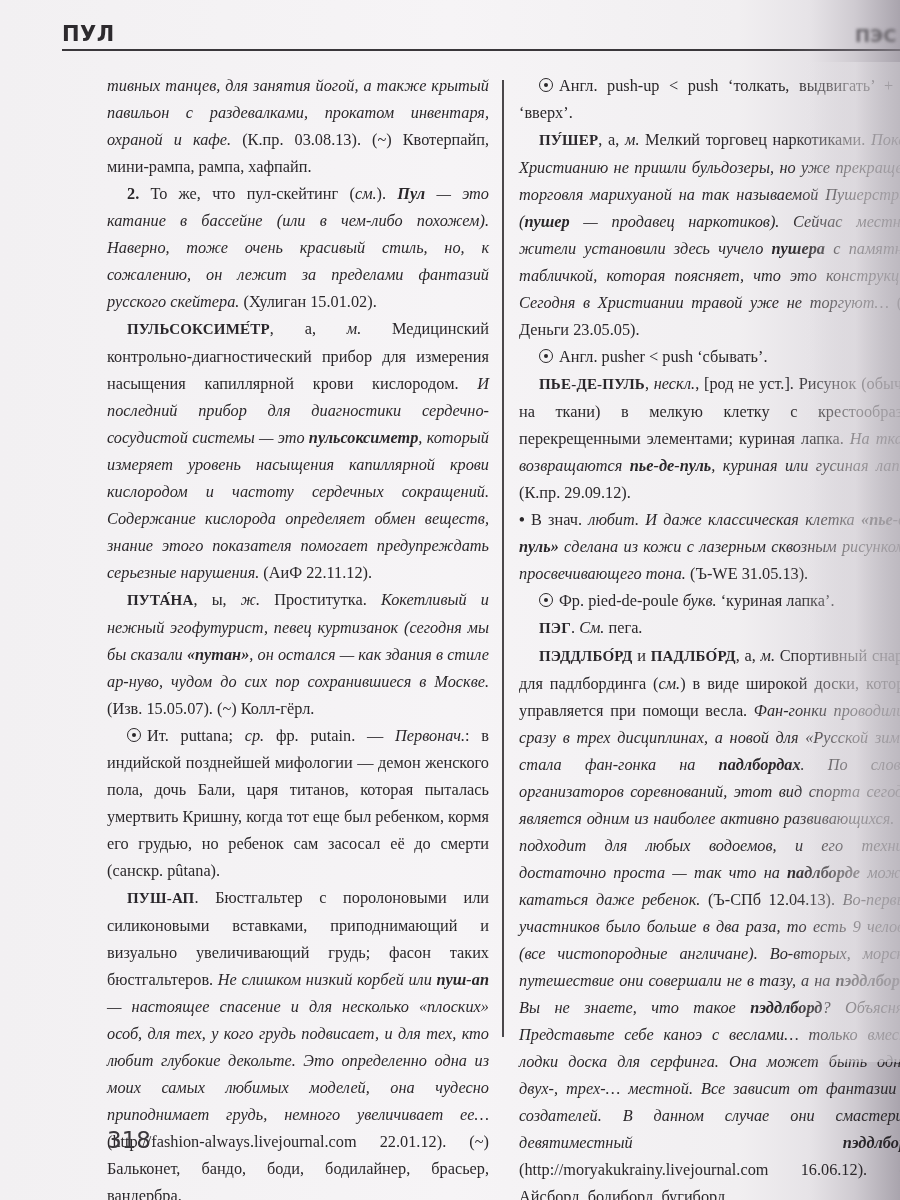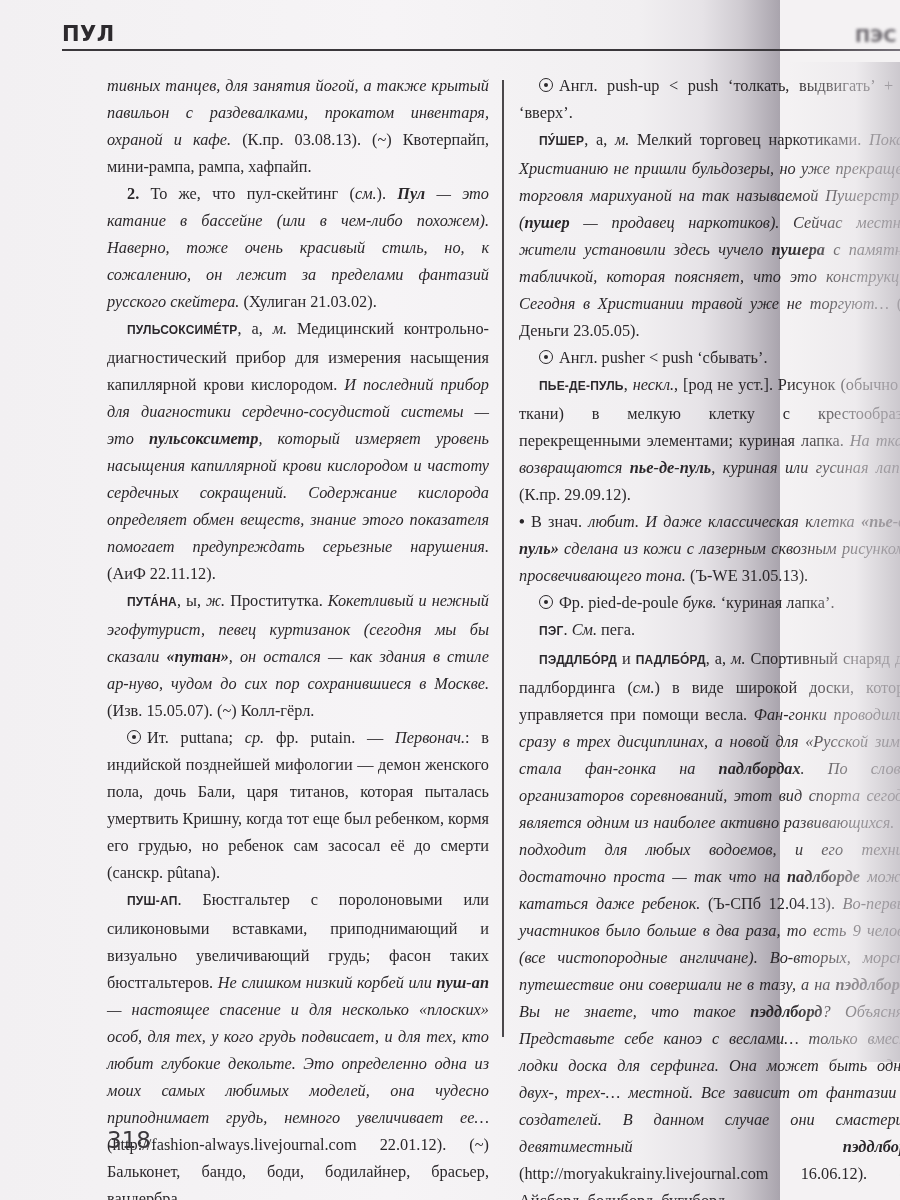--- a/index.html
+++ b/index.html
@@ -3,21 +3,21 @@
 <meta charset="utf-8">
 <style>
   html, body { margin: 0; padding: 0; }
   body {
     width: 900px; height: 1200px; overflow: hidden; position: relative;
     background: #f4f2f3;
     font-family: "Liberation Serif", "DejaVu Serif", serif;
     color: #2a272a;
   }
   .page {
-    position: absolute; left: 0; top: 0; width: 780px; height: 1200px;
+    position: absolute; left: 0; top: 0; width: 900px; height: 1200px;
     background: linear-gradient(90deg, #f2f0f2 0%, #f6f4f6 50%, #f1eff1 82%, #e6e3e7 90%, #cfcbd1 95%, #a9a4ad 100%);
   }
   .running-head {
     position: absolute; left: 62px; top: 22px;
     font-family: "DejaVu Sans", "Liberation Sans", sans-serif;
     font-weight: bold; font-size: 21px; letter-spacing: 0.5px; color: #2d2a2e;
   }
   .running-head-right {
     position: absolute; left: 855px; top: 25px;
     font-family: "DejaVu Sans", sans-serif; font-weight: bold; font-size: 18px;
@@ -38,22 +38,22 @@
     background: #4a474b;
   }
   .col-right .fade {
     position: absolute; right: -19px; top: -10px; width: 150px; height: 1000px;
     background: linear-gradient(90deg, rgba(240,238,241,0) 0%, rgba(232,229,233,0.55) 45%, rgba(190,186,193,0.85) 80%, rgba(160,155,164,0.95) 100%);
     pointer-events: none;
   }
   p { margin: 0; text-indent: 20px; }
   p.cont { text-indent: 0; }
   .hw {
-    font-family: Liberation Sans, sans-serif;
-    font-weight: bold; font-size: 12px; letter-spacing: 0.2px; color: #2a272b;
+    font-family: Liberation Serif, serif;
+    font-weight: bold; font-size: 15px; letter-spacing: 0.2px; color: #2a272b;
   }
   i, .it { font-style: italic; }
   b.ib { font-style: italic; font-weight: bold; }
   .etym-icon {
     display: inline-block; width: 12px; height: 12px; border: 1.3px solid #2a272a;
     border-radius: 50%; position: relative; vertical-align: -1px; margin-right: 6px;
   }
   .etym-icon::after {
     content: ""; position: absolute; left: 4px; top: 4px; width: 4px; height: 4px;
     background: #2a272a; border-radius: 50%;
@@ -70,21 +70,21 @@
 <div class="page">
 
   <div class="running-head">ПУЛ</div>
   <div class="running-head-right">ПЭС</div>
   <div class="head-rule"></div>
 
   <div class="column col-left">
 
     <p class="cont"><i>тивных танцев, для занятия йогой, а также крытый павильон с раздевалками, прокатом инвентаря, охраной и кафе.</i><span> (К.пр. 03.08.13). (~) Квотерпайп, мини-рампа, рампа, хафпайп.</span></p>
 
-    <p><b>2.</b><span> То же, что пул-скейтинг (</span><i>см.</i><span>). </span><b class="ib">Пул</b><i> — это катание в бассейне (или в чем-либо похожем). Наверно, тоже очень красивый стиль, но, к сожалению, он лежит за пределами фантазий русского скейтера.</i><span> (Хулиган 21.03.02).</span></p>
+    <p><b>2.</b><span> То же, что пул-скейтинг (</span><i>см.</i><span>). </span><b class="ib">Пул</b><i> — это катание в бассейне (или в чем-либо похожем). Наверно, тоже очень красивый стиль, но, к сожалению, он лежит за пределами фантазий русского скейтера.</i><span> (Хулиган 15.01.02).</span></p>
 
 
     <p><span class="hw">ПУЛЬСОКСИМЕ́ТР</span><span>, а, </span><i>м.</i><span> Медицинский контрольно-диагностический прибор для измерения насыщения капиллярной крови кислородом. </span><i>И последний прибор для диагностики сердечно-сосудистой системы — это </i><b class="ib">пульсоксиметр</b><i>, который измеряет уровень насыщения капиллярной крови кислородом и частоту сердечных сокращений. Содержание кислорода определяет обмен веществ, знание этого показателя помогает предупреждать серьезные нарушения.</i><span> (АиФ 22.11.12).</span></p>
 
 
     <p><span class="hw">ПУТА́НА</span><span>, ы, </span><i>ж.</i><span> Проститутка. </span><i>Кокетливый и нежный эгофутурист, певец куртизанок (сегодня мы бы сказали </i><b class="ib">«путан»</b><i>, он остался — как здания в стиле ар-нуво, чудом до сих пор сохранившиеся в Москве.</i><span> (Изв. 15.05.07). (~) Колл-гёрл.</span></p>
 
     <p><span class="etym-icon"></span><span>Ит. puttana; </span><i>ср.</i><span> фр. putain. — </span><i>Первонач.</i><span>: в индийской позднейшей мифологии — демон женского пола, дочь Бали, царя титанов, которая пыталась умертвить Кришну, когда тот еще был ребенком, кормя его грудью, но ребенок сам засосал её до смерти (санскр. pûtana).</span></p>
 
     <p><span class="hw">ПУШ-АП</span><span>. Бюстгальтер с поролоновыми или силиконовыми вставками, приподнимающий и визуально увеличивающий грудь; фасон таких бюстгальтеров. </span><i>Не слишком низкий корбей или </i><b class="ib">пуш-ап</b><i> — настоящее спасение и для несколько «плоских» особ, для тех, у кого грудь подвисает, и для тех, кто любит глубокие декольте. Это определенно одна из моих самых любимых моделей, она чудесно приподнимает грудь, немного увеличивает ее…</i><span> (http://fashion-always.livejournal.com 22.01.12). (~) Бальконет, бандо, боди, бодилайнер, брасьер, вандербра.</span></p>

